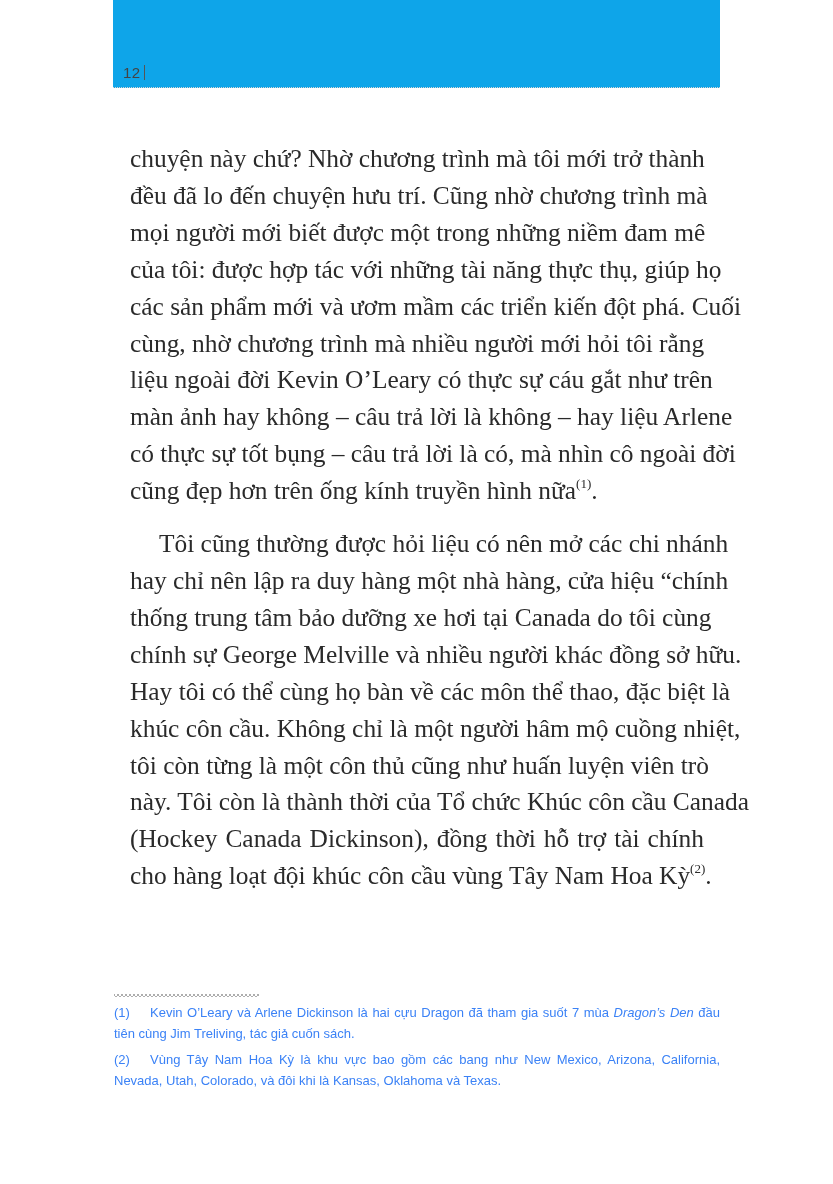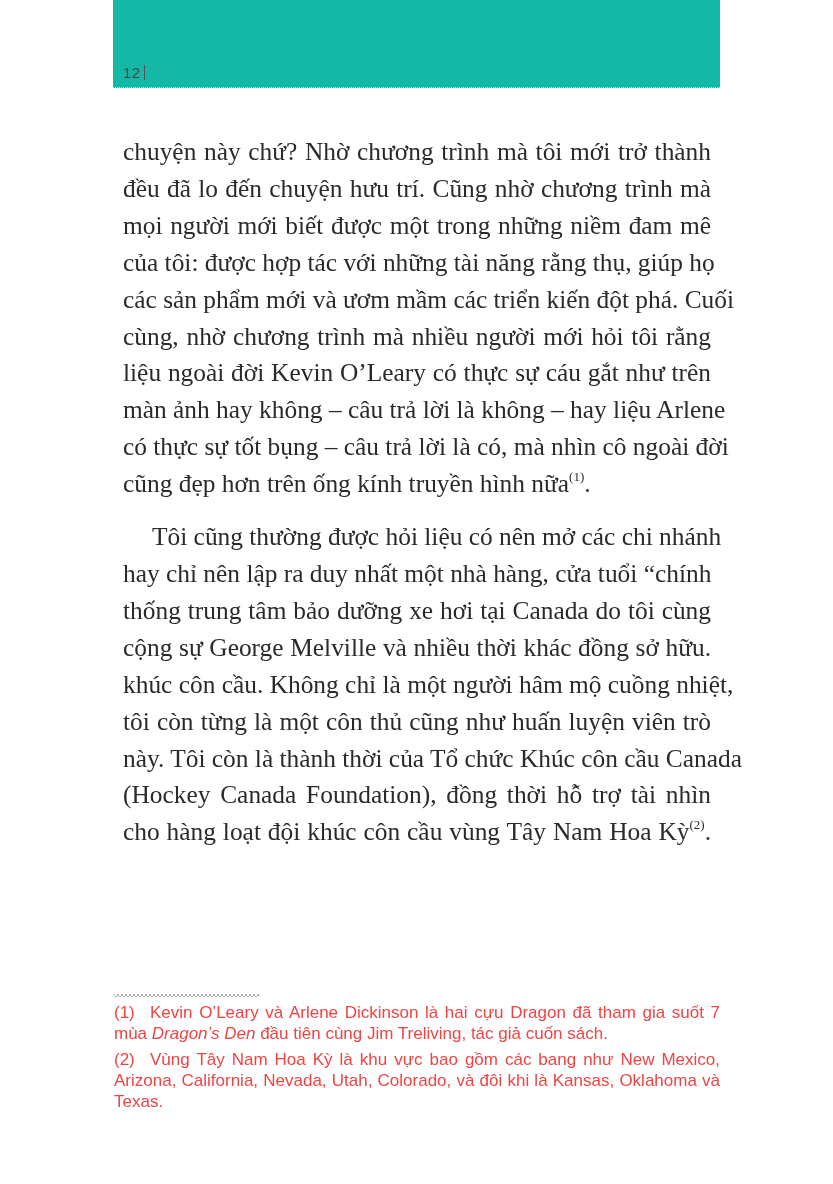--- a/index.html
+++ b/index.html
@@ -13,21 +13,21 @@
       position: relative;
       overflow: hidden;
       color: #2b2b2b;
     }
     .header-band {
       position: absolute;
       left: 113px;
       top: 0;
       width: 607px;
       height: 87px;
-      background: #14b8a6;
+      background: #0ea5e9;
       border-bottom: 1px dotted #d6d6d6;
     }
     .page-number {
       position: absolute;
       left: 10px;
       top: 64px;
       font-family: "Liberation Sans", sans-serif;
       font-size: 15px;
       color: #444444;
       letter-spacing: 0.3px;
@@ -46,21 +46,21 @@
       top: 124px;
       width: 606px;
       font-family: "Liberation Serif", "DejaVu Serif", serif;
       font-size: 25.4px;
       line-height: 36.9px;
       color: #2a2a2a;
       text-align: justify;
       text-align-last: left;
     }
     .body-text p {
-      margin: 9px;
+      margin: 16px;
     }
     .body-text p.indent {
       text-indent: 29px;
       margin-top: 16px;
     }
     .line {
       display: block;
       white-space: nowrap;
       text-align: justify;
       text-align-last: justify;
@@ -82,23 +82,23 @@
       background-image: radial-gradient(circle at 2px 1px, transparent 1.2px, #9a9a9a 1.3px, #9a9a9a 1.8px, transparent 1.9px);
       background-size: 4px 4px;
       opacity: 0.8;
     }
     .footnotes {
       position: absolute;
       left: 114px;
       top: 1002px;
       width: 606px;
       font-family: "Liberation Sans", "DejaVu Sans", sans-serif;
-      font-size: 17px;
+      font-size: 13px;
       line-height: 21px;
-      color: #ef4444;
+      color: #3b82f6;
     }
     .footnote {
       margin: 0 0 5px 0;
       text-align: justify;
     }
     .fn-num {
       display: inline-block;
       width: 36px;
     }
     .footnote em {
@@ -112,37 +112,38 @@
   <div class="page-number">
     <span>12</span><span class="sep"></span>
   </div>
 </div>
 
 <div class="body-text">
   <p>
     <span class="line">chuyện này chứ? Nhờ chương trình mà tôi mới trở thành</span>
     <span class="line">đều đã lo đến chuyện hưu trí. Cũng nhờ chương trình mà</span>
     <span class="line">mọi người mới biết được một trong những niềm đam mê</span>
-    <span class="line">của tôi: được hợp tác với những tài năng rằng thụ, giúp họ</span>
+    <span class="line">của tôi: được hợp tác với những tài năng thực thụ, giúp họ</span>
     <span class="line">các sản phẩm mới và ươm mầm các triển kiến đột phá. Cuối</span>
     <span class="line">cùng, nhờ chương trình mà nhiều người mới hỏi tôi rằng</span>
     <span class="line">liệu ngoài đời Kevin O’Leary có thực sự cáu gắt như trên</span>
     <span class="line">màn ảnh hay không – câu trả lời là không – hay liệu Arlene</span>
     <span class="line">có thực sự tốt bụng – câu trả lời là có, mà nhìn cô ngoài đời</span>
     <span class="line last"><span>cũng đẹp hơn trên ống kính truyền hình nữa</span><sup class="fnref">(1)</sup><span>.</span></span>
   </p>
   <p class="indent">
     <span class="line">Tôi cũng thường được hỏi liệu có nên mở các chi nhánh</span>
-    <span class="line" style="text-indent:0">hay chỉ nên lập ra duy nhất một nhà hàng, cửa tuổi “chính</span>
+    <span class="line" style="text-indent:0">hay chỉ nên lập ra duy hàng một nhà hàng, cửa hiệu “chính</span>
     <span class="line" style="text-indent:0">thống trung tâm bảo dưỡng xe hơi tại Canada do tôi cùng</span>
-    <span class="line" style="text-indent:0">cộng sự George Melville và nhiều thời khác đồng sở hữu.</span>
+    <span class="line" style="text-indent:0">chính sự George Melville và nhiều người khác đồng sở hữu.</span>
+    <span class="line" style="text-indent:0">Hay tôi có thể cùng họ bàn về các môn thể thao, đặc biệt là</span>
     <span class="line" style="text-indent:0">khúc côn cầu. Không chỉ là một người hâm mộ cuồng nhiệt,</span>
     <span class="line" style="text-indent:0">tôi còn từng là một côn thủ cũng như huấn luyện viên trò</span>
     <span class="line" style="text-indent:0">này. Tôi còn là thành thời của Tổ chức Khúc côn cầu Canada</span>
-    <span class="line" style="text-indent:0">(Hockey Canada Foundation), đồng thời hỗ trợ tài nhìn</span>
+    <span class="line" style="text-indent:0">(Hockey Canada Dickinson), đồng thời hỗ trợ tài chính</span>
     <span class="line" style="text-indent:0"><span>cho hàng loạt đội khúc côn cầu vùng Tây Nam Hoa Kỳ</span><sup class="fnref">(2)</sup><span>.</span></span>
   </p>
 </div>
 
 <div class="fn-divider"></div>
 
 <div class="footnotes">
   <p class="footnote"><span class="fn-num">(1)</span><span>Kevin O’Leary và Arlene Dickinson là hai cựu Dragon đã tham gia suốt 7 mùa </span><em>Dragon’s Den</em><span> đầu tiên cùng Jim Treliving, tác giả cuốn sách.</span></p>
   <p class="footnote"><span class="fn-num">(2)</span><span>Vùng Tây Nam Hoa Kỳ là khu vực bao gồm các bang như New Mexico, Arizona, California, Nevada, Utah, Colorado, và đôi khi là Kansas, Oklahoma và Texas.</span></p>
 </div>

